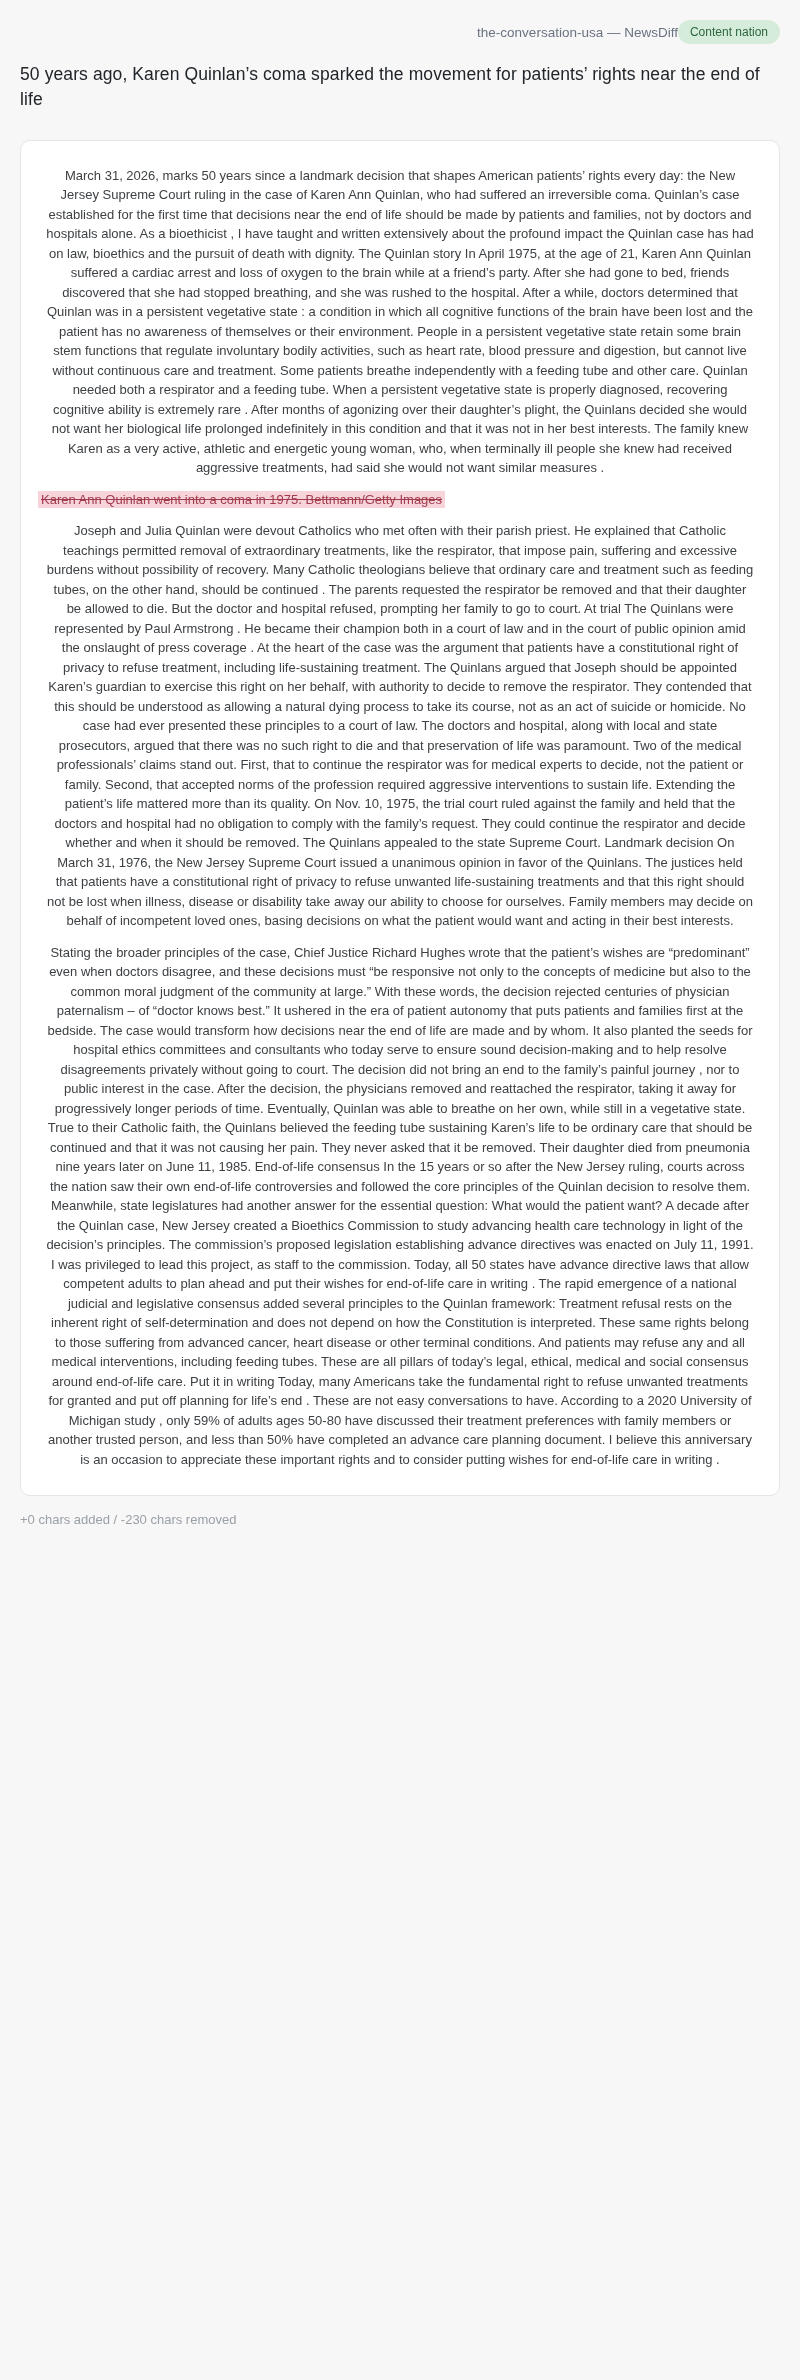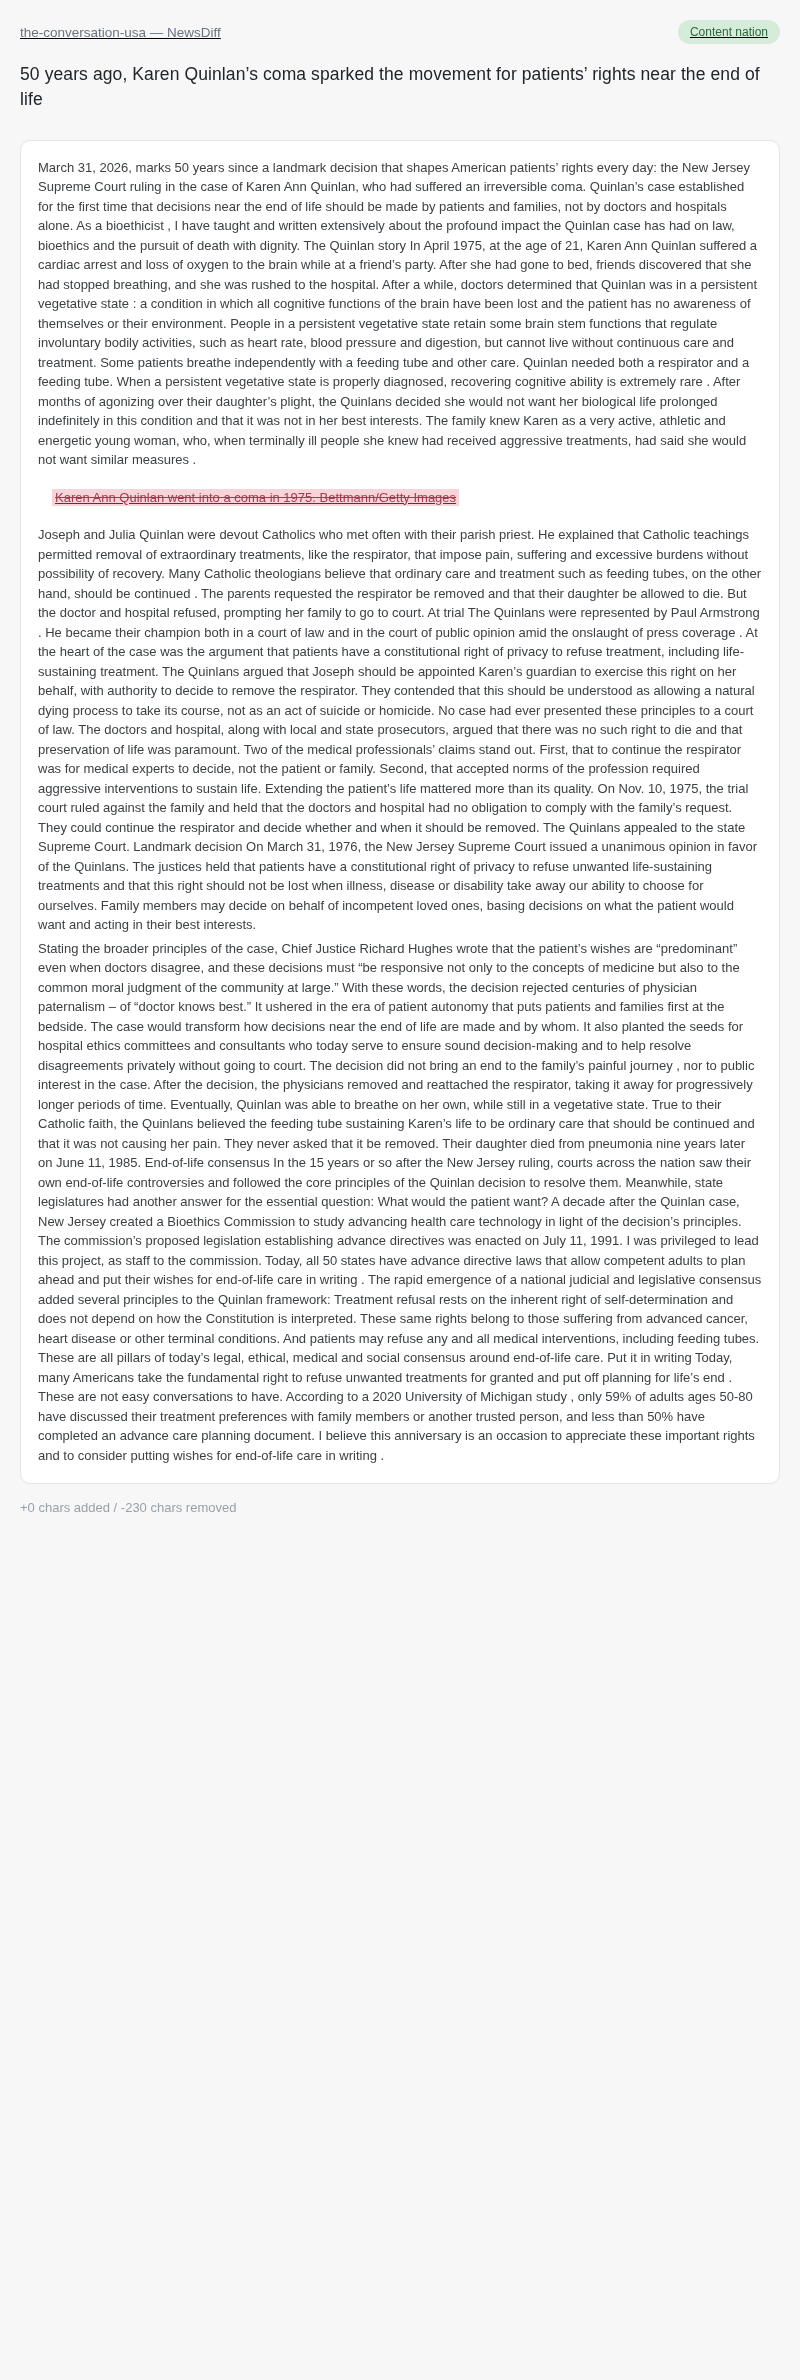--- a/index.html
+++ b/index.html
@@ -22,22 +22,21 @@
     min-height: 2380px;
     background: var(--page-bg);
     font-family: "Liberation Sans", "DejaVu Sans", sans-serif;
   }
   .page {
     padding: 20px 20px 0 20px;
   }
   .header-row {
     display: flex;
     align-items: center;
-    justify-content: space-between;
-    text-decoration: underline;
+    justify-content: flex-end;
   }
   .source-label {
     font-size: 13.5px;
     color: var(--muted-text);
   }
   .status-badge {
     background: var(--badge-bg);
     color: var(--badge-text);
     font-size: 12px;
     padding: 5px 12px;
@@ -58,25 +57,25 @@
     border: 1px solid var(--card-border);
     border-radius: 10px;
     padding: 13px 13px 14px 13px;
   }
   .article-body {
     font-size: 13px;
     line-height: 1.5;
     color: var(--body-text);
   }
   .text-block {
-    margin: 4px;
+    margin: 12px;
+    text-align: center;
   }
   .removed-block {
-    margin: 18px;
-    text-decoration: underline;
+    margin: 4px;
   }
   .removed-text {
     background: var(--removed-bg);
     color: var(--removed-text);
     text-decoration: line-through;
     padding: 1px 3px;
     -webkit-box-decoration-break: clone;
     box-decoration-break: clone;
   }
   .diff-summary {

